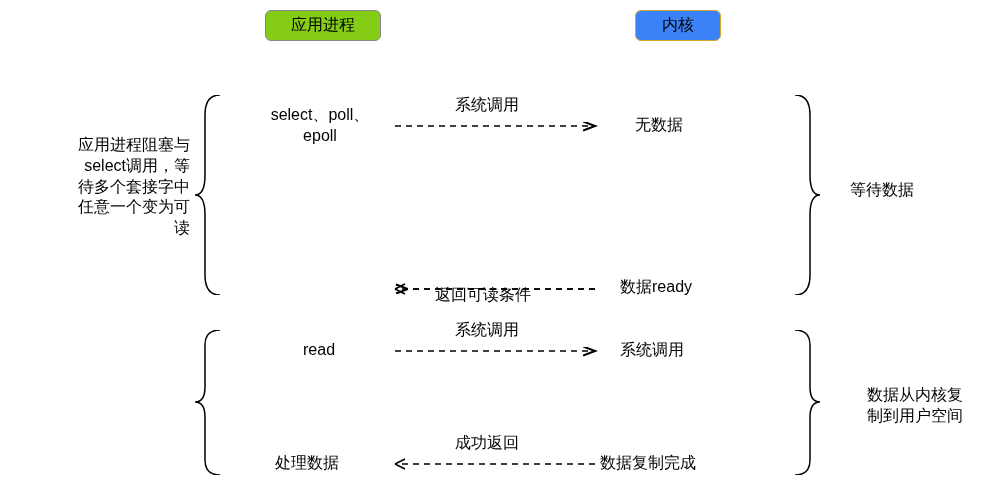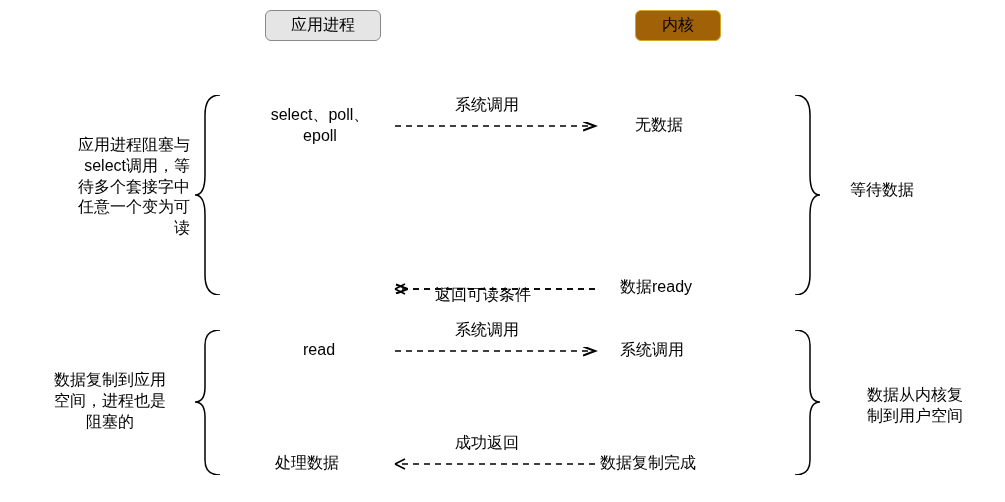--- a/index.html
+++ b/index.html
@@ -19,25 +19,25 @@
   .box {
     position: absolute;
     border: 1px solid #444;
     border-radius: 6px;
     padding: 4px 12px;
     font-size: 16px;
     text-align: center;
     white-space: nowrap;
   }
   .box-grey {
-    background: #e5e5e5;
+    background: #84cc16;
     border-color: #888;
   }
   .box-yellow {
-    background: #a16207;
+    background: #3b82f6;
     border-color: #d6a72a;
   }
   .plain {
     position: absolute;
     font-size: 16px;
     line-height: 1.3;
     text-align: center;
     white-space: pre;
   }
   .multiline {
@@ -60,23 +60,20 @@
 <div class="box box-grey" style="left:265px; top:10px; width:90px;">应用进程</div>
 
 <div class="box box-yellow" style="left:635px; top:10px; width:60px;">内核</div>
 
 <div class="plain multiline" style="left:30px; top:135px; width:160px; text-align:right;">应用进程阻塞与
 select调用，等
 待多个套接字中
 任意一个变为可
 读</div>
 
-<div class="plain multiline" style="left:30px; top:370px; width:160px; text-align:center;">数据复制到应用
-空间，进程也是
-阻塞的</div>
 
 <div class="plain" style="left:850px; top:180px;">等待数据</div>
 
 <div class="plain multiline" style="left:240px; top:105px; width:160px;">select、poll、
 epoll</div>
 
 <div class="plain multiline" style="left:850px; top:385px; width:130px; text-align:center;">数据从内核复
 制到用户空间</div>
 
 <div class="plain" style="left:303px; top:340px;">read</div>

